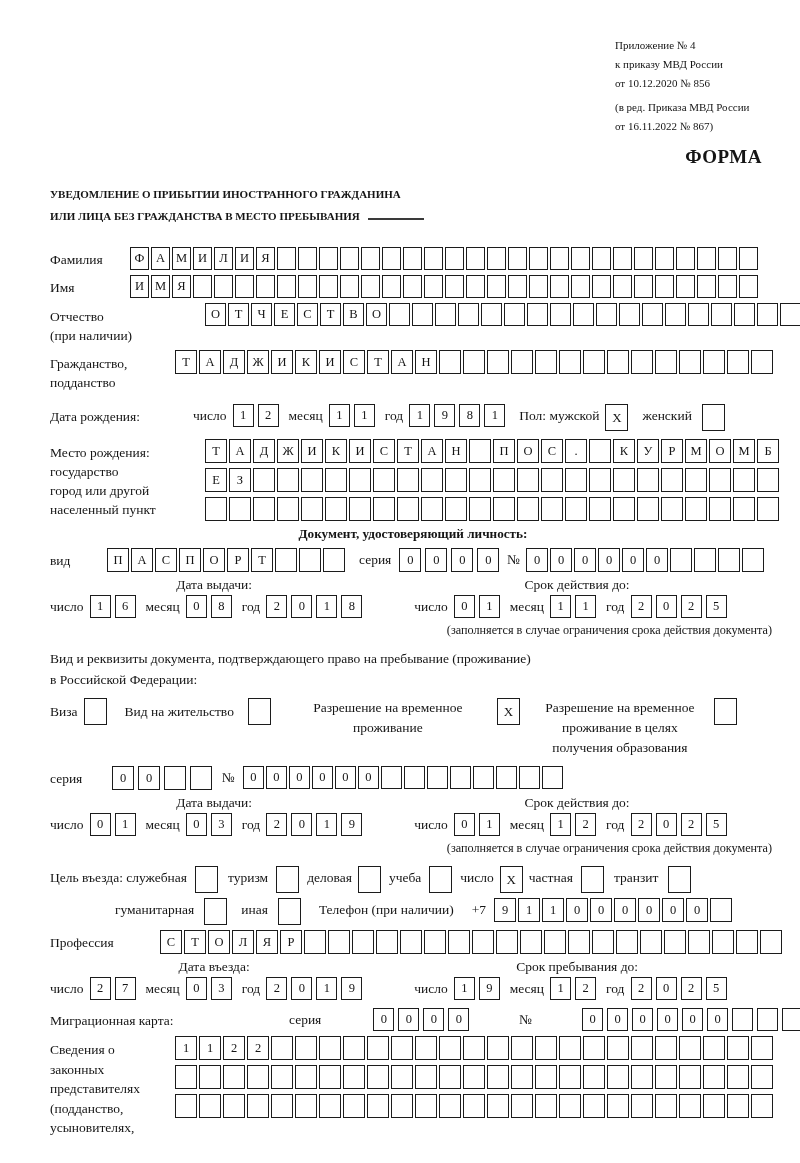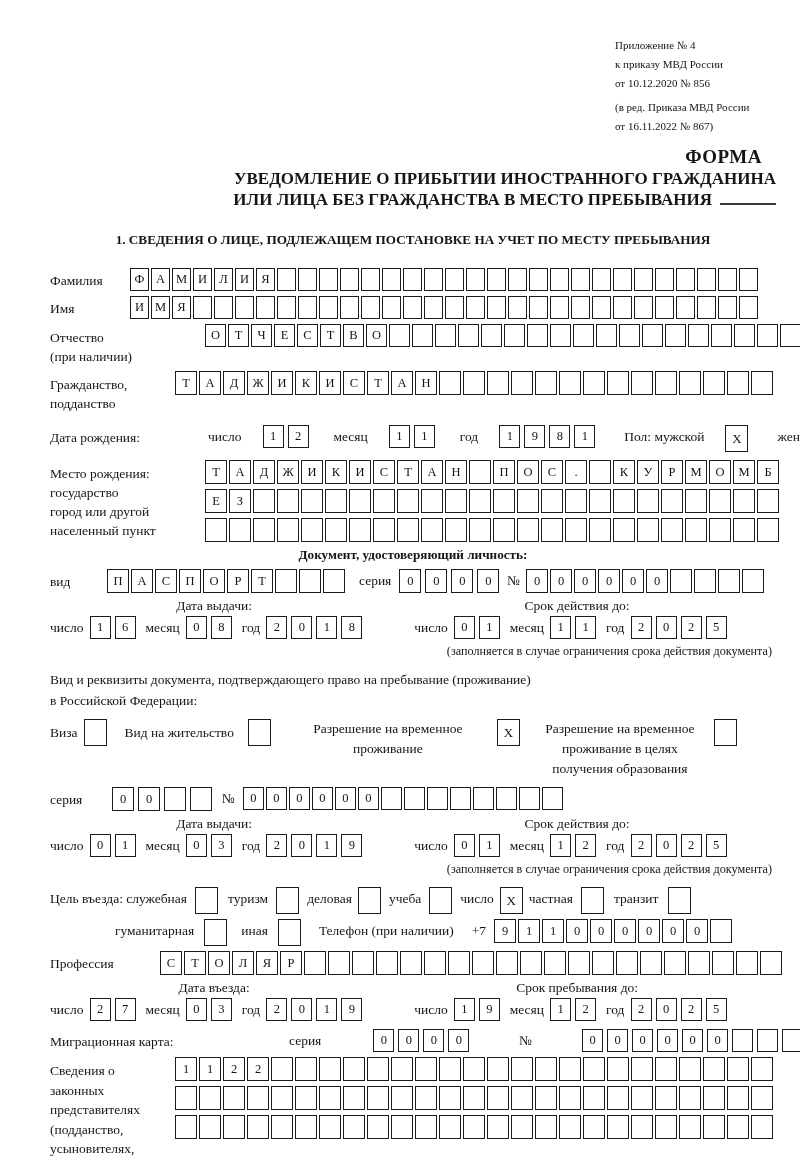--- a/index.html
+++ b/index.html
@@ -6,21 +6,21 @@
   .page{
     position:relative;width:800px;height:1163px;background:#fff;color:#151515;
     box-sizing:border-box;padding:36px 24px 0 50px;
     font-family:"Liberation Serif","DejaVu Serif",serif;font-size:13.5px;
   }
   
   .appendix{margin-left:565px;line-height:19px;font-size:11px;}
   .appendix .gap{height:5px;}
   .forma{margin-top:10px;text-align:right;padding-right:14px;font-weight:bold;font-size:19px;letter-spacing:.5px;}
   
-  .title{text-align:right;font-weight:bold;font-size:17px;line-height:21px;}
+  .title{margin-top:16px;text-align:left;font-weight:bold;font-size:11px;line-height:21px;}
   .title .blank{display:inline-block;width:56px;border-bottom:2.2px solid #3a3a3a;height:13px;margin-left:8px;}
   .section-heading{margin-top:22px;text-align:center;font-weight:bold;font-size:13.2px;}
   
   .rows{margin-top:20px;}
   .row{display:flex;align-items:flex-start;margin-bottom:5px;}
   .lbl{flex:none;padding-top:4px;line-height:18px;}
   .lw80{width:80px;} .lw125{width:125px;} .lw155{width:155px;} .lw57{width:57px;} .lw135{width:135px;} .lw110{width:110px;}
   .lbl-stack{flex:none;display:flex;flex-direction:column;line-height:19px;padding-top:4px;}
   
   .cells{display:inline-flex;gap:2px;flex:none;}
@@ -67,21 +67,20 @@
     <div>(в ред. Приказа МВД России</div>
     <div>от 16.11.2022 № 867)</div>
   </div>
   <div class="forma">ФОРМА</div>
 
   <div class="title">
     <div>УВЕДОМЛЕНИЕ О ПРИБЫТИИ ИНОСТРАННОГО ГРАЖДАНИНА</div>
     <div><span>ИЛИ ЛИЦА БЕЗ ГРАЖДАНСТВА В МЕСТО ПРЕБЫВАНИЯ</span><span class="blank"></span></div>
   </div>
 
-  <div class="section-heading">1. СВЕДЕНИЯ О ЛИЦЕ, ПОДЛЕЖАЩЕМ ПОСТАНОВКЕ НА УЧЕТ ПО МЕСТУ ПРЕБЫВАНИЯ</div>
 
   <div class="rows">
 
     <div class="row">
       <span class="lbl lw80">Фамилия</span>
       <span class="cells">
           <span class="cell">Ф</span>
           <span class="cell">А</span>
           <span class="cell">М</span>
           <span class="cell">И</span>
@@ -212,21 +211,21 @@
           <span class="cell"></span>
           <span class="cell"></span>
           <span class="cell"></span>
           <span class="cell"></span>
           <span class="cell"></span>
           <span class="cell"></span>
           <span class="cell"></span>
         </span>
     </div>
 
-    <div class="row" style="margin-top:12px;gap:15px;">
+    <div class="row" style="margin-top:12px;">
       <span class="lbl lw135">Дата рождения:</span>
       <span class="inl ml8">число</span>
       <span class="cells w21 g4 ml6">
           <span class="cell">1</span>
           <span class="cell">2</span>
         </span>
       <span class="inl ml10">месяц</span>
       <span class="cells w21 g4 ml6">
           <span class="cell">1</span>
           <span class="cell">1</span>

